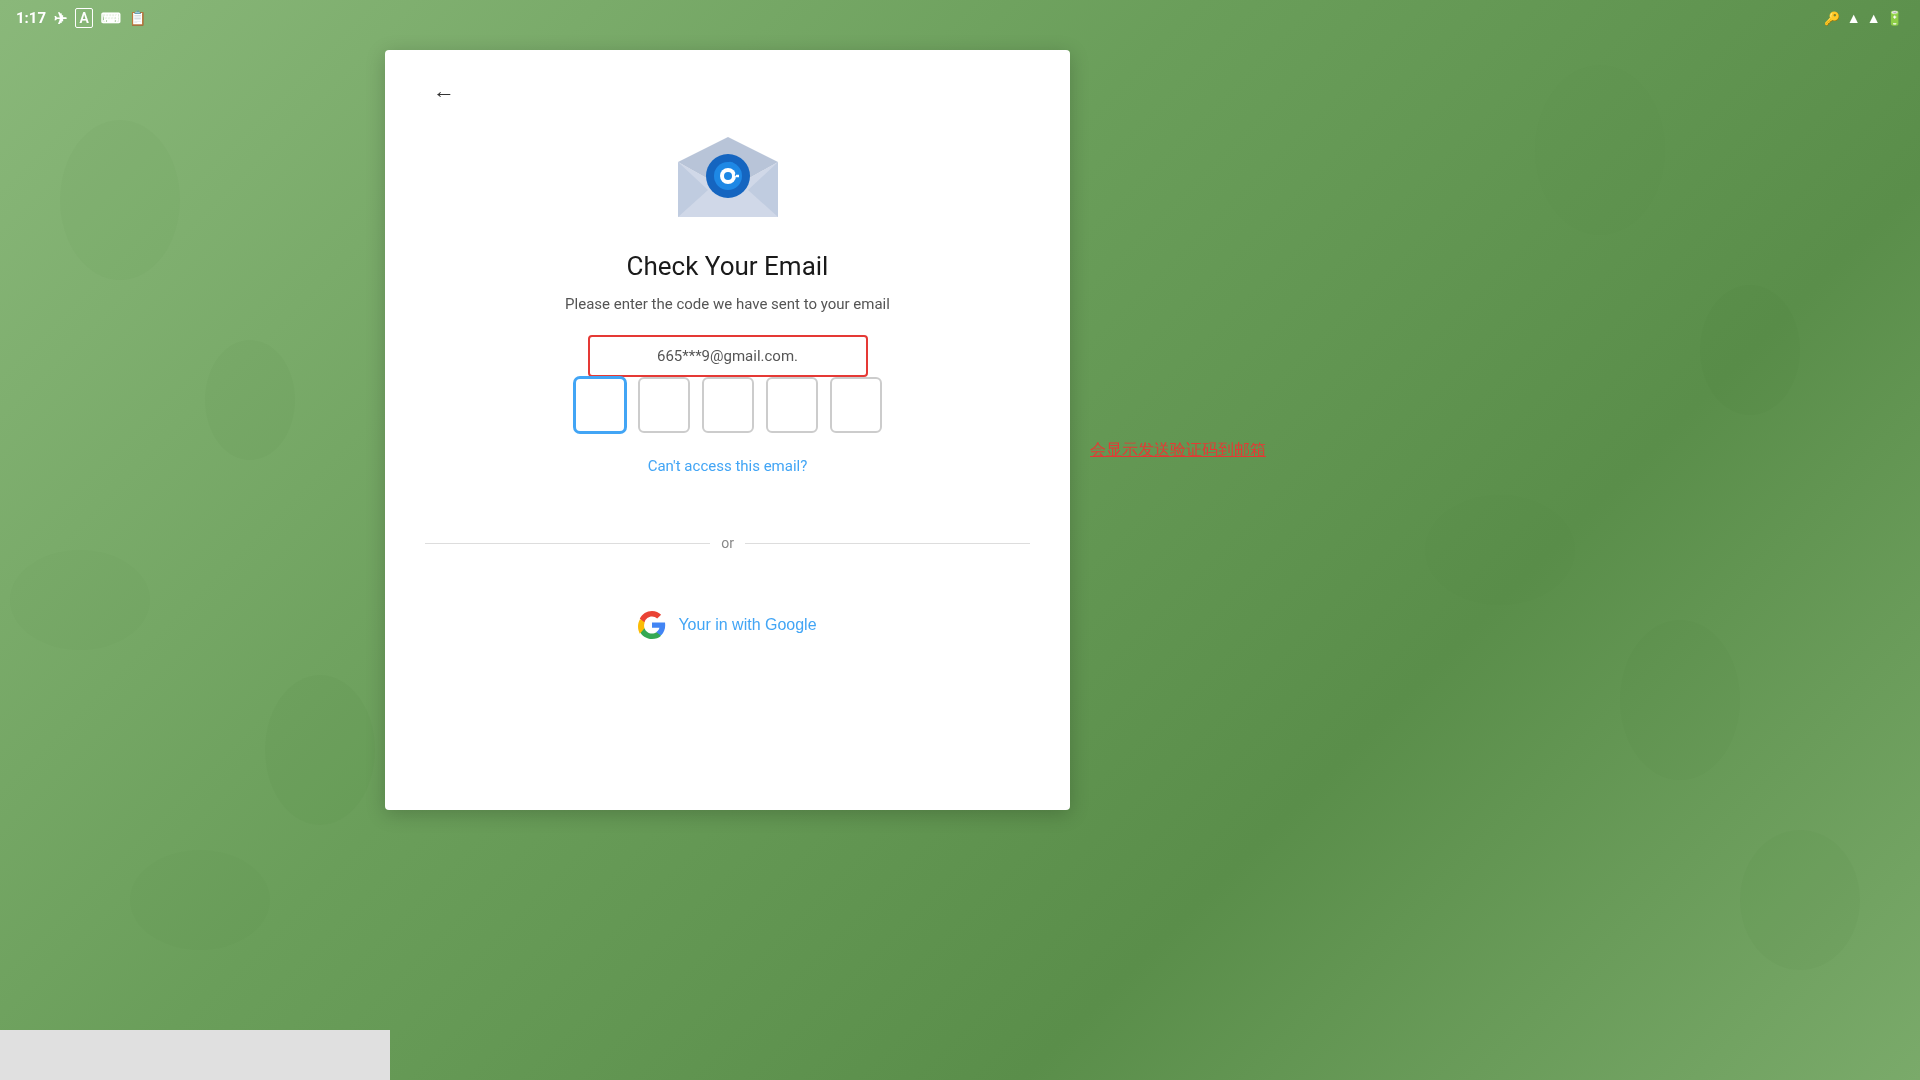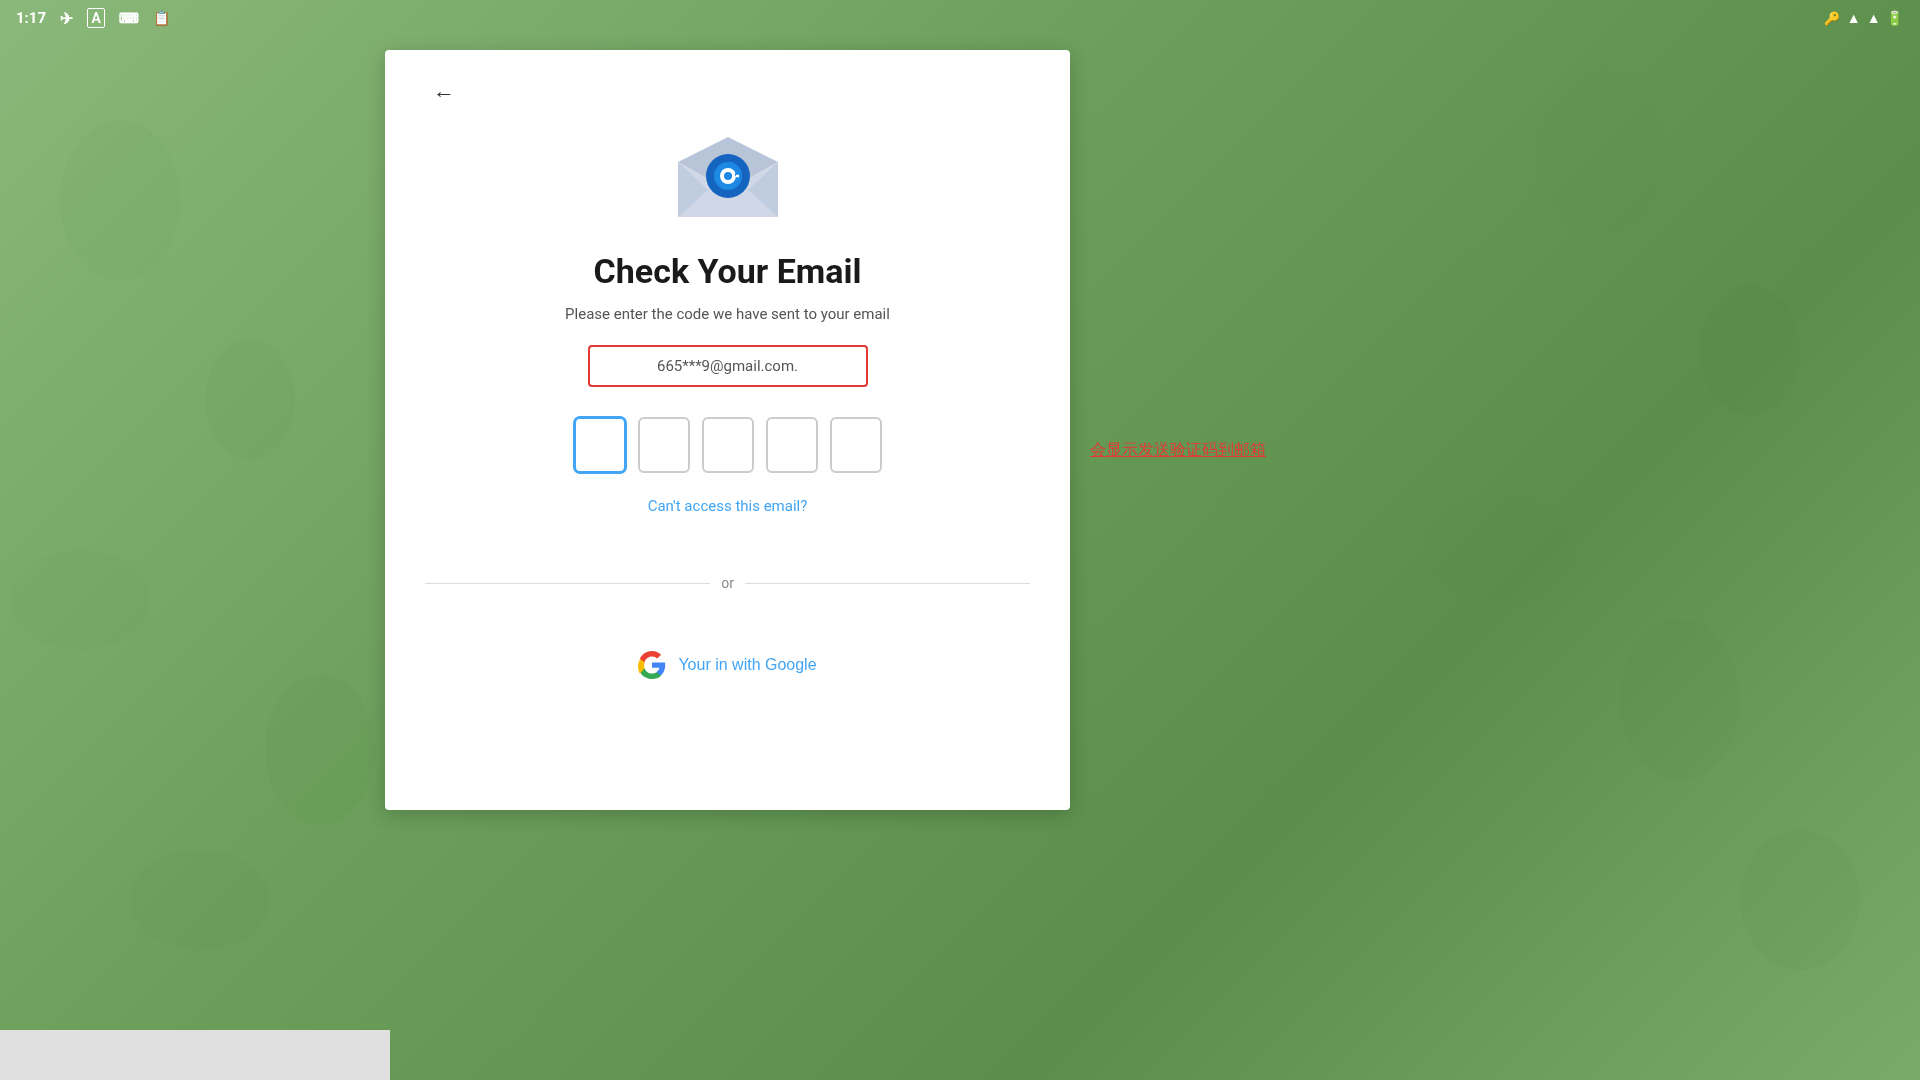--- a/index.html
+++ b/index.html
@@ -40,21 +40,21 @@
       padding: 0 16px;
       color: white;
       font-size: 14px;
       font-weight: 600;
       z-index: 100;
     }
 
     .status-bar-left {
       display: flex;
       align-items: center;
-      gap: 14px;
+      gap: 8px;
     }
 
     .status-bar-right {
       display: flex;
       align-items: center;
       gap: 6px;
     }
 
     .status-time {
       font-size: 15px;
@@ -94,43 +94,42 @@
       margin: 10px 0 25px;
     }
 
     .email-icon-svg {
       width: 110px;
       height: 90px;
     }
 
     
     .card-title {
-      font-size: 34px;
-      font-weight: 700;
+      font-size: 26px;
+      font-weight: 400;
       color: #1a1a1a;
       margin-bottom: 14px;
       text-align: center;
     }
 
     
     .card-subtitle {
       font-size: 15px;
       color: #555;
       text-align: center;
       margin-bottom: 22px;
     }
 
     
     .email-display {
       border: 2px solid #e53935;
       border-radius: 4px;
       padding: 10px 20px;
       font-size: 15px;
       color: #555;
-      margin-bottom: 30px;
       text-align: center;
       min-width: 280px;
     }
 
     
     .code-inputs {
       display: flex;
       gap: 12px;
       margin-bottom: 24px;
     }

